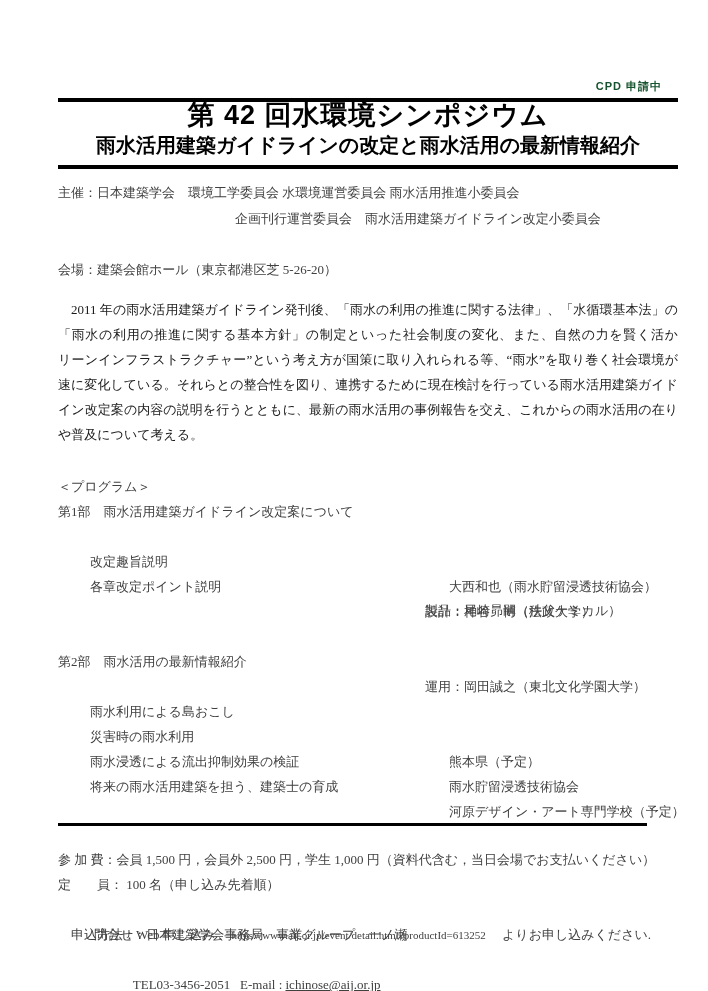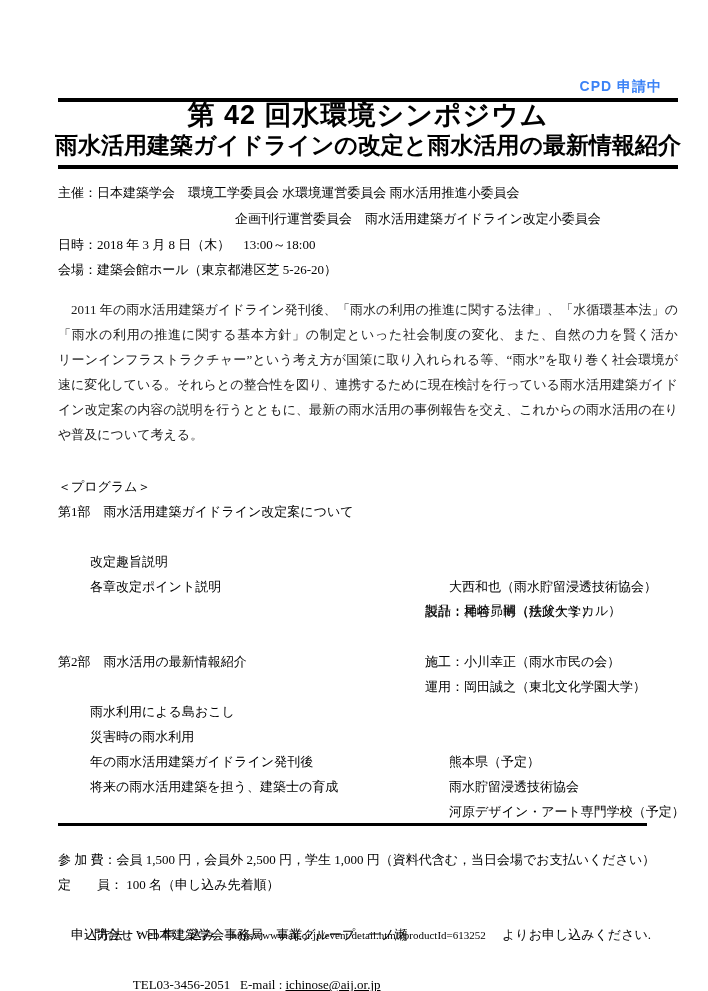--- a/index.html
+++ b/index.html
@@ -1,35 +1,35 @@
 <!DOCTYPE html>
 <html><head>
 <meta charset="utf-8">
 <style>
   html,body { margin:0; padding:0; background:#ffffff; }
   .page {
     position:relative; width:708px; height:991px; background:#ffffff;
     overflow:hidden; font-family:"Liberation Serif","DejaVu Serif",serif; color:#1a1a1a;
   }
   .abs { position:absolute; }
-  .t13 { font-size:13px; line-height:25px; white-space:pre; color:#000000; }
+  .t13 { font-size:13px; line-height:25px; white-space:pre; color:#404040; }
   .rule { background:#000000; }
   .cpd {
     font-family:"Liberation Sans","DejaVu Sans",sans-serif;
-    font-weight:bold; font-size:14px; line-height:20px; color:#3b82f6; letter-spacing:1px;
+    font-weight:bold; font-size:11px; line-height:20px; color:#14532d; letter-spacing:1px;
   }
   .title1 {
     left:58px; width:620px; top:101px; text-align:center;
     font-family:"Liberation Sans","DejaVu Sans",sans-serif;
     font-weight:bold; font-size:27px; line-height:28px; color:#000; letter-spacing:1px;
   }
   .title2 {
     left:54px; width:628px; top:128px; text-align:center;
     font-family:"Liberation Sans","DejaVu Sans",sans-serif;
-    font-weight:bold; font-size:23px; line-height:34px; color:#000;
+    font-weight:bold; font-size:20px; line-height:34px; color:#000;
   }
   .para { left:58px; top:297px; width:620px; }
   .para-line { height:25px; font-size:13px; line-height:25px; overflow:hidden; }
   .para-line.just { text-align:justify; text-align-last:justify; }
   .prow { left:58px; width:620px; height:25px; }
   .prow .topic { position:absolute; left:32px; white-space:pre; }
   .prow .speaker { position:absolute; left:367px; white-space:pre;text-align:right; }
   .prow.np .speaker { left:391px; }
   .url { font-size:11px; }
   .email { text-decoration:underline; }
@@ -44,21 +44,20 @@
   <div class="abs rule" style="top:98px; left:58px; width:620px; height:4px;"></div>
 
   <div class="abs title1">第 42 回水環境シンポジウム</div>
 
   <div class="abs title2">雨水活用建築ガイドラインの改定と雨水活用の最新情報紹介</div>
 
   <div class="abs rule" style="top:165px; left:58px; width:620px; height:4px;"></div>
 
   <div class="abs t13" style="top:180px; left:58px;">主催：日本建築学会　環境工学委員会 水環境運営委員会 雨水活用推進小委員会</div>
   <div class="abs t13" style="top:206px; left:235px;">企画刊行運営委員会　雨水活用建築ガイドライン改定小委員会</div>
-  <div class="abs t13" style="top:232px; left:58px;">日時：2018 年 3 月 8 日（木）　13:00～18:00</div>
   <div class="abs t13" style="top:257px; left:58px;">会場：建築会館ホール（東京都港区芝 5-26-20）</div>
 
   <div class="abs para">
     <div class="para-line just">　2011 年の雨水活用建築ガイドライン発刊後、「雨水の利用の推進に関する法律」、「水循環基本法」の施行や</div>
     <div class="para-line just">「雨水の利用の推進に関する基本方針」の制定といった社会制度の変化、また、自然の力を賢く活かす“グ</div>
     <div class="para-line just">リーンインフラストラクチャー”という考え方が国策に取り入れられる等、“雨水”を取り巻く社会環境が急</div>
     <div class="para-line just">速に変化している。それらとの整合性を図り、連携するために現在検討を行っている雨水活用建築ガイドラ</div>
     <div class="para-line just">イン改定案の内容の説明を行うとともに、最新の雨水活用の事例報告を交え、これからの雨水活用の在り方</div>
     <div class="para-line">や普及について考える。</div>
   </div>
@@ -72,40 +71,36 @@
     <span class="speaker">大西和也（雨水貯留浸透技術協会）</span>
   </div>
   <div class="abs t13 prow" style="top:549px;">
     <span class="topic">各章改定ポイント説明</span>
     <span class="speaker">設計：神谷　博（法政大学）</span>
   </div>
   <div class="abs t13 prow" style="top:548px;">
     <span class="topic"></span>
     <span class="speaker">製品：尾崎昴嗣（秩父ケミカル）</span>
   </div>
-  <div class="abs t13 prow" style="top:599px;">
-    <span class="topic"></span>
-    <span class="speaker">施工：小川幸正（雨水市民の会）</span>
-  </div>
   <div class="abs t13 prow" style="top:624px;">
     <span class="topic"></span>
     <span class="speaker">運用：岡田誠之（東北文化学園大学）</span>
   </div>
 
   <div class="abs t13" style="top:649px; left:58px;">第2部　雨水活用の最新情報紹介</div>
 
   <div class="abs t13 prow np" style="top:674px;">
     <span class="topic">雨水利用による島おこし</span>
   </div>
   <div class="abs t13 prow np" style="top:699px;">
     <span class="topic">災害時の雨水利用</span>
     <span class="speaker">熊本県（予定）</span>
   </div>
   <div class="abs t13 prow np" style="top:724px;">
-    <span class="topic">年の雨水活用建築ガイドライン発刊後</span>
+    <span class="topic">雨水浸透による流出抑制効果の検証</span>
     <span class="speaker">雨水貯留浸透技術協会</span>
   </div>
   <div class="abs t13 prow np" style="top:749px;">
     <span class="topic">将来の雨水活用建築を担う、建築士の育成</span>
     <span class="speaker">河原デザイン・アート専門学校（予定）</span>
   </div>
 
   <div class="abs rule" style="top:823px; left:58px; width:589px; height:3px;"></div>
 
   <div class="abs t13" style="top:847px; left:58px;">参 加 費：会員 1,500 円，会員外 2,500 円，学生 1,000 円（資料代含む，当日会場でお支払いください）</div>

